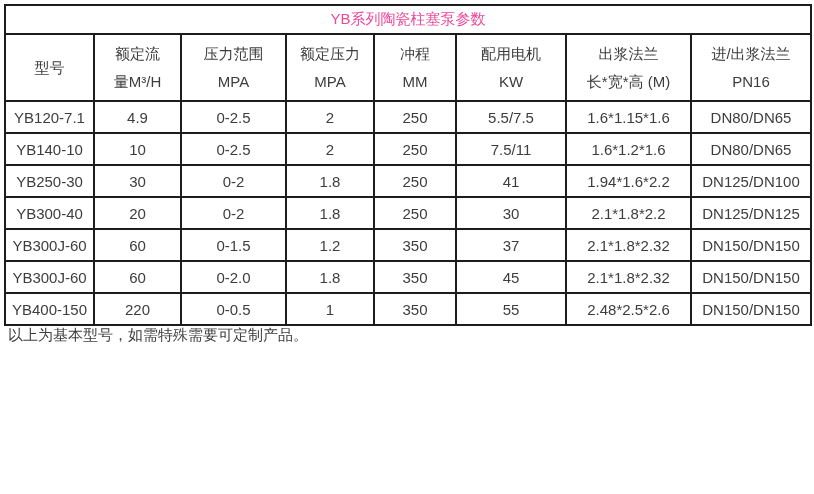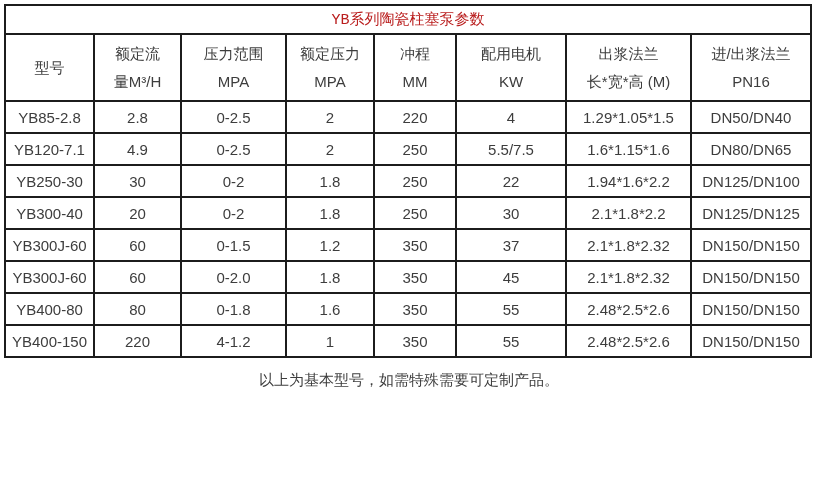--- a/index.html
+++ b/index.html
@@ -35,43 +35,41 @@
     vertical-align: middle;
     font-weight: normal;
     font-size: 15px;
     padding: 0;
     overflow: hidden;
     white-space: nowrap;
   }
   tr.title-row th {
     height: 27px;
     font-size: 15px;
-    color: #b91c1c;
-    font-family: Liberation Mono, monospace;
+    color: #ec4899;
   }
   tr.header-row th {
     height: 65px;
   }
   .hdr-stack {
     display: flex;
     flex-direction: column;
     justify-content: center;
     align-items: center;
     row-gap: 13px;
     line-height: 1;
   }
   tr.data-row td {
     height: 30px;
   }
   .footer-note {
-    margin-top: 13px;
     padding-left: 4px;
     font-size: 15px;
     color: #3d3d3d;
-    text-align: center;
+    text-align: left;
   }
 </style>
 </head>
 <body>
 
 <div class="page">
   <div class="table-wrap">
     <table class="spec">
       <colgroup>
         <col style="width:89px">
@@ -130,46 +128,46 @@
               </div>
             </th>
           <th>
               <div class="hdr-stack">
                 <span>进/出浆法兰</span>
                 <span>PN16</span>
               </div>
             </th>
         </tr>
         <tr class="data-row">
-          <td>YB85-2.8</td>
-          <td>2.8</td>
-          <td>0-2.5</td>
-          <td>2</td>
-          <td>220</td>
-          <td>4</td>
-          <td>1.29*1.05*1.5</td>
-          <td>DN50/DN40</td>
-        </tr>
-        <tr class="data-row">
           <td>YB120-7.1</td>
           <td>4.9</td>
           <td>0-2.5</td>
           <td>2</td>
           <td>250</td>
           <td>5.5/7.5</td>
           <td>1.6*1.15*1.6</td>
           <td>DN80/DN65</td>
         </tr>
         <tr class="data-row">
+          <td>YB140-10</td>
+          <td>10</td>
+          <td>0-2.5</td>
+          <td>2</td>
+          <td>250</td>
+          <td>7.5/11</td>
+          <td>1.6*1.2*1.6</td>
+          <td>DN80/DN65</td>
+        </tr>
+        <tr class="data-row">
           <td>YB250-30</td>
           <td>30</td>
           <td>0-2</td>
           <td>1.8</td>
           <td>250</td>
-          <td>22</td>
+          <td>41</td>
           <td>1.94*1.6*2.2</td>
           <td>DN125/DN100</td>
         </tr>
         <tr class="data-row">
           <td>YB300-40</td>
           <td>20</td>
           <td>0-2</td>
           <td>1.8</td>
           <td>250</td>
           <td>30</td>
@@ -190,33 +188,23 @@
           <td>YB300J-60</td>
           <td>60</td>
           <td>0-2.0</td>
           <td>1.8</td>
           <td>350</td>
           <td>45</td>
           <td>2.1*1.8*2.32</td>
           <td>DN150/DN150</td>
         </tr>
         <tr class="data-row">
-          <td>YB400-80</td>
-          <td>80</td>
-          <td>0-1.8</td>
-          <td>1.6</td>
-          <td>350</td>
-          <td>55</td>
-          <td>2.48*2.5*2.6</td>
-          <td>DN150/DN150</td>
-        </tr>
-        <tr class="data-row">
           <td>YB400-150</td>
           <td>220</td>
-          <td>4-1.2</td>
+          <td>0-0.5</td>
           <td>1</td>
           <td>350</td>
           <td>55</td>
           <td>2.48*2.5*2.6</td>
           <td>DN150/DN150</td>
         </tr>
       </tbody>
     </table>
     <div class="footer-note">以上为基本型号，如需特殊需要可定制产品。</div>
   </div>

